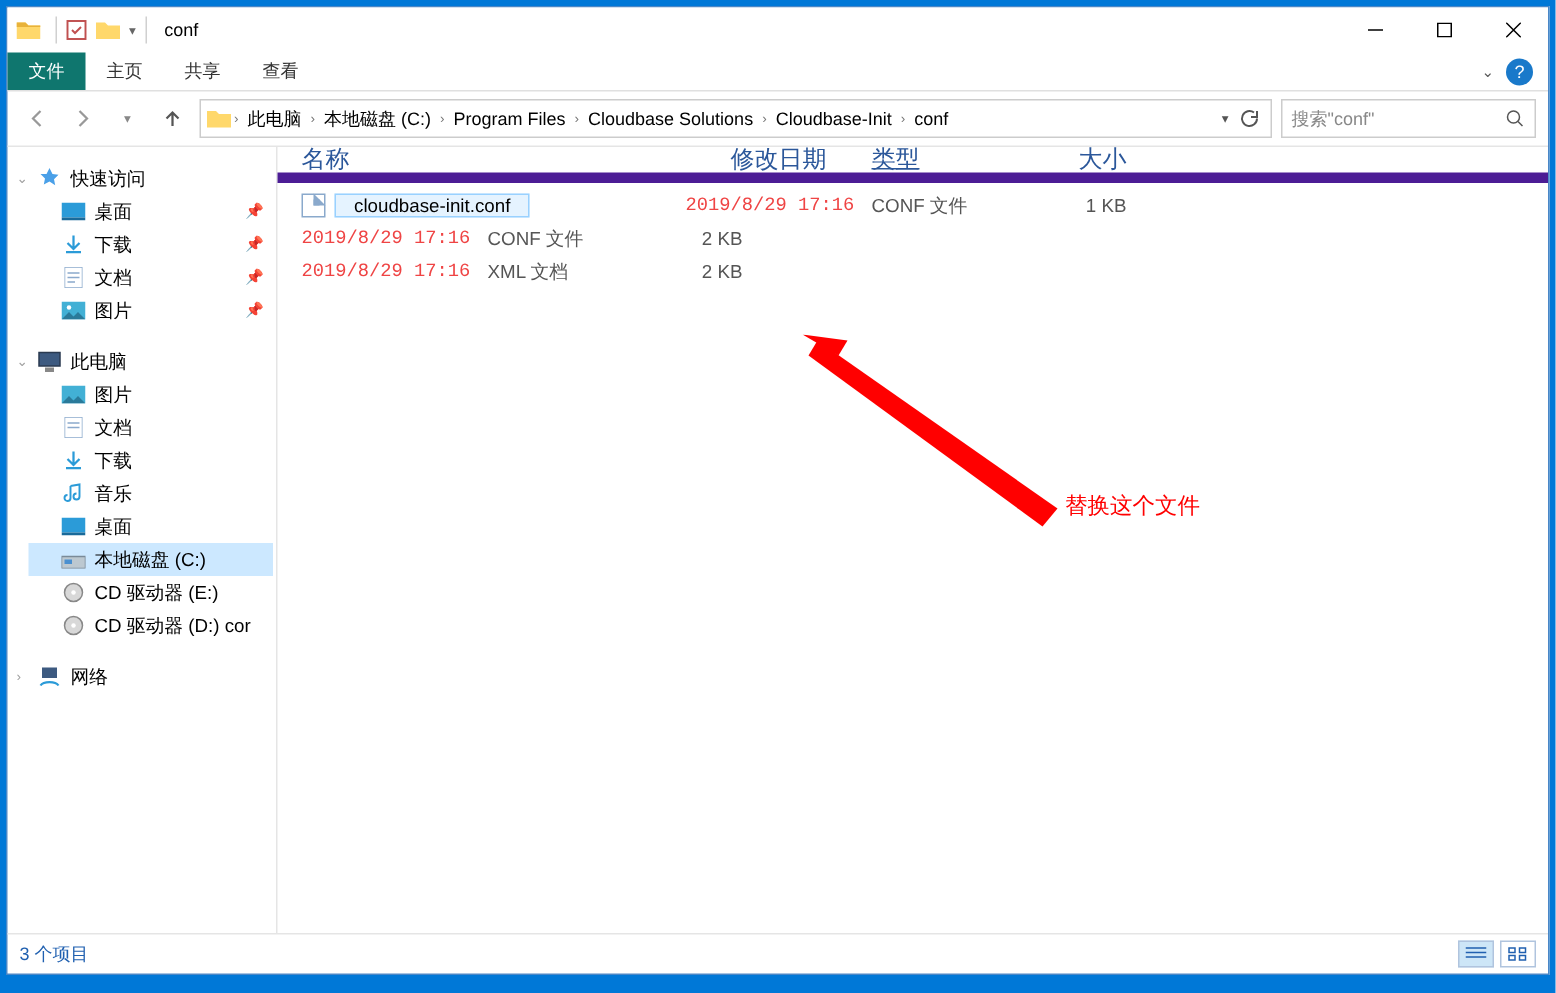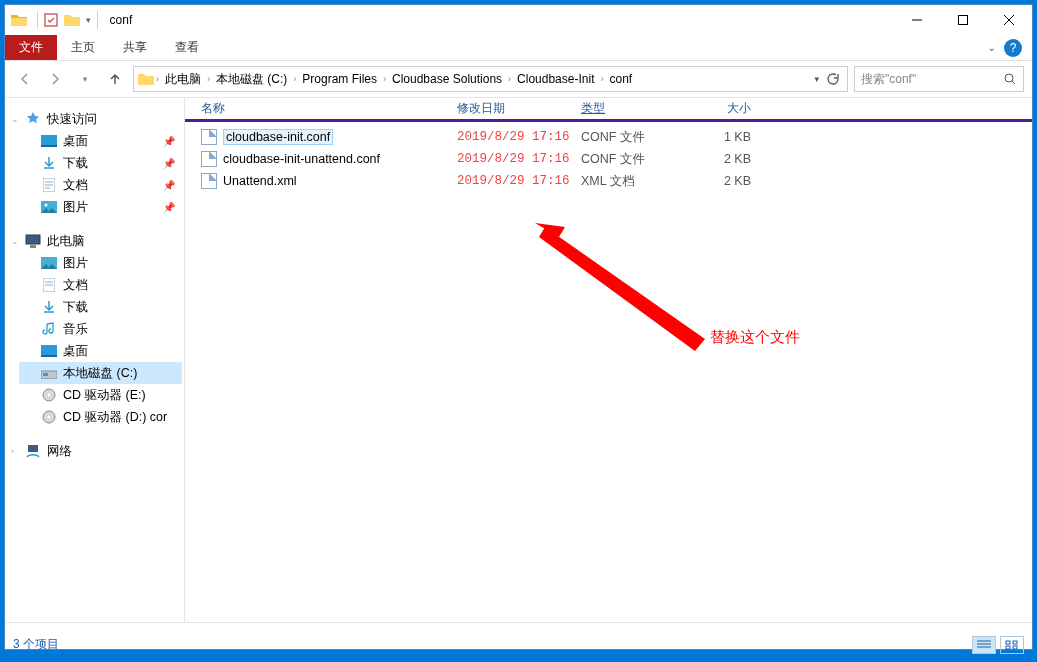--- a/index.html
+++ b/index.html
@@ -12,21 +12,21 @@
 .folder-ico { width:16px; height:14px; }
 .qat { display:flex; align-items:center; gap:6px; margin-left:6px; }
 .qat .sep { width:1px; height:18px; background:#d0d0d0; }
 .tb-title { margin-left:8px; color:#000; }
 .tb-right { margin-left:auto; display:flex; }
 .tb-btn { width:46px; height:30px; display:flex; align-items:center; justify-content:center; cursor:default; }
 
 
 .ribbon { height:26px; border-bottom:1px solid #e0e0e0; display:flex; align-items:stretch; font-size:12px; }
 .rtab { padding:0 14px; display:flex; align-items:center; cursor:default; color:#333; }
-.rtab.file { background:#b91c1c; color:#fff; }
+.rtab.file { background:#0f766e; color:#fff; }
 .ribbon-right { margin-left:auto; display:flex; align-items:center; gap:8px; padding-right:10px; }
 .chev { color:#555; font-size:10px; }
 .help { width:18px; height:18px; border-radius:50%; background:#1979ca; color:#fff; display:flex; align-items:center; justify-content:center; font-size:12px; }
 
 
 .addrbar { height:36px; display:flex; align-items:center; padding:4px 8px; gap:6px; }
 .navbtns { display:flex; align-items:center; gap:6px; }
 .navbtn { width:24px; height:24px; display:flex; align-items:center; justify-content:center; color:#999; }
 .navbtn.active { color:#555; }
 .crumb-box { flex:1; height:26px; border:1px solid #ccc; display:flex; align-items:center; padding:0 4px; font-size:12px; overflow:hidden; }
@@ -41,41 +41,41 @@
 .sidebar { width:180px; border-right:1px solid #e5e5e5; padding:10px 2px 6px 14px; font-size:12.5px; overflow:hidden; }
 .sb-group { margin-bottom:12px; }
 .sb-row { height:22px; display:flex; align-items:center; gap:6px; padding-left:6px; cursor:default; position:relative; white-space:nowrap; }
 .sb-row.child { padding-left:22px; }
 .sb-row.sel { background:#cce8ff; }
 .sb-row .pin { margin-left:auto; margin-right:6px; color:#777; font-size:10px; }
 .sb-ico { width:16px; height:16px; display:flex; align-items:center; justify-content:center; flex-shrink:0; }
 .tri { position:absolute; left:-8px; font-size:9px; color:#a0a0a0; }
 
 .content { flex:1; display:flex; flex-direction:column; position:relative; }
-.cols { height:24px; display:flex; align-items:center; font-size:12px; color:#2b579a; border-bottom:3px solid #4c1d95; padding-left:16px; }
+.cols { height:24px; display:flex; align-items:center; font-size:16px; color:#2b579a; border-bottom:7px solid #4c1d95; padding-left:16px; }
 .col-name { width:256px; }
-.col-date { width:124px; }
+.col-date { width:124px;text-align:center; }
 .col-type { width:110px;text-decoration:underline; }
 .col-size { width:70px; text-align:right; padding-right:10px; }
 .rows { padding:4px 0 0 16px; font-size:12.5px; }
 .row { height:22px; display:flex; align-items:center; cursor:default; }
 .row .cname { width:256px; display:flex; align-items:center; gap:6px; }
-.row.sel .cname span.lbl { border:1px solid #99d1ff; background:#e5f3ff; padding:0 2px; }
+.row.sel .cname span.lbl { border:1px solid #99d1ff; background:#e5f3ff; padding:0 12px; }
 .row .cdate { width:124px; color:#ef4444;font-family:Liberation Mono, monospace; }
 .row .ctype { width:110px; color:#555; }
 .row .csize { width:70px; text-align:right; padding-right:10px; color:#555; }
 .file-ico { width:16px; height:16px; border:1px solid #8aa9cc; background:#fff; position:relative; }
 .file-ico::before { content:""; position:absolute; right:-1px; top:-1px; border:4px solid transparent; border-left-color:#8aa9cc; border-bottom-color:#8aa9cc; }
 
 
 .annot-text { position:absolute; left:525px; top:230px; color:#ff0000; font-size:15px; font-weight:500; }
 .arrow { position:absolute; left:350px; top:125px; pointer-events:none; }
 
 
-.statusbar { height:26px; border-top:1px solid #e5e5e5; display:flex; align-items:flex-start; font-size:12px; padding:13px 8px; color:#2060b0; }
+.statusbar { height:26px; border-top:1px solid #e5e5e5; display:flex; align-items:center; font-size:12px; padding:13px 8px; color:#2060b0; }
 .viewbtns { margin-left:auto; display:flex; gap:4px; }
 .vbtn { width:24px; height:18px; border:1px solid #b0c4de; display:flex; align-items:center; justify-content:center; }
 .vbtn.active { background:#cde6f7; }
 
 
 svg { display:block; }
 </style>
 </head>
 <body>
 
@@ -355,33 +355,25 @@
         <div class="row sel">
           <div class="cname">
               <span class="file-ico"></span>
               <span class="lbl">cloudbase-init.conf</span>
             </div>
           <div class="cdate">2019/8/29 17:16</div>
           <div class="ctype">CONF 文件</div>
           <div class="csize">1 KB</div>
         </div>
         <div class="row">
-          <div class="cname">
-              <span class="file-ico"></span>
-              <span class="lbl">cloudbase-init-unattend.conf</span>
-            </div>
           <div class="cdate">2019/8/29 17:16</div>
           <div class="ctype">CONF 文件</div>
           <div class="csize">2 KB</div>
         </div>
         <div class="row">
-          <div class="cname">
-              <span class="file-ico"></span>
-              <span class="lbl">Unattend.xml</span>
-            </div>
           <div class="cdate">2019/8/29 17:16</div>
           <div class="ctype">XML 文档</div>
           <div class="csize">2 KB</div>
         </div>
       </div>
 
       <svg class="arrow" width="200" height="140">
         <polygon points="0,0 30,4 24,14" fill="#ff0000"></polygon>
         <polygon points="10,4 170,116 160,128 4,14" fill="#ff0000"></polygon>
       </svg>

